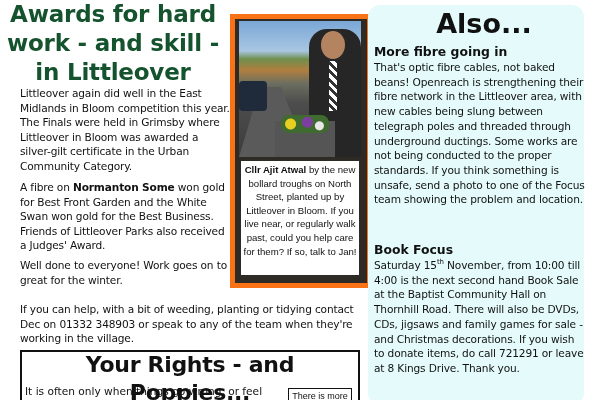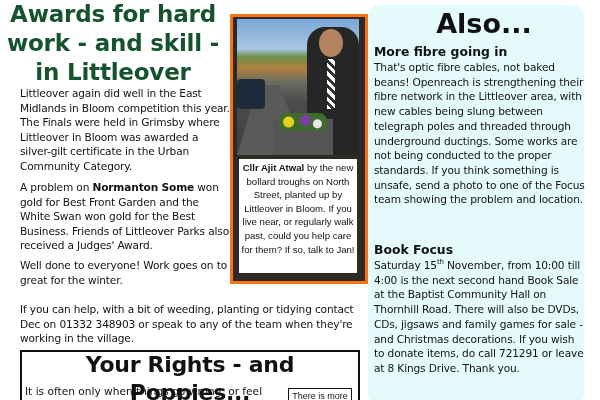--- a/index.html
+++ b/index.html
@@ -10,21 +10,21 @@
   }
   .headline {
     position:absolute; left:4px; top:0px; width:218px;
     text-align:center; font-weight:bold; font-size:23px; line-height:29px;
     letter-spacing:-0.2px; color:#14532d;
   }
   .body-text { font-size:10.6px; line-height:14.6px; letter-spacing:-0.15px; }
   .para { position:absolute; }
   .photo-box {
     position:absolute; left:230px; top:14px; width:132px; height:264px;
-    background:#2e2b27; border:3px solid #f97316;
+    background:#2e2b27; border:5px solid #f97316;
   }
   .photo {
     position:absolute; left:4px; top:2px; width:122px; height:136px;
     background:
       linear-gradient(180deg, #7aa7d6 0%, #a9c6e2 22%, #6f8f4d 28%, #b07f3f 36%, #6b6e60 46%, #4d4d4d 60%, #3c3c3c 100%);
     overflow:hidden;
   }
   .photo .road { position:absolute; left:0; bottom:0; width:70px; height:70px; background:#5a5a5a; clip-path:polygon(30% 0,60% 0,100% 100%,0 100%); }
   .photo .car { position:absolute; left:0; top:60px; width:28px; height:30px; background:#1f2a3a; border-radius:4px; }
   .photo .man { position:absolute; left:70px; top:8px; width:52px; height:128px; background:#262626; border-radius:18px 18px 0 0; }
@@ -69,21 +69,21 @@
   sup { font-size:7px; line-height:0; }
 </style>
 </head>
 <body>
 
 <div class="headline">Awards for hard work - and skill - in Littleover</div>
 
 <div class="para body-text" style="left:20px; top:86px; width:212px;">Littleover again did well in the East Midlands in Bloom competition this year.  The Finals were held in Grimsby where Littleover in Bloom was awarded a silver-gilt certificate in the Urban Community Category.</div>
 
 <div class="para body-text" style="left:20px; top:180px; width:212px;">
-  <span>A problem on </span><b>Normanton Some</b><span> won gold for Best Front Garden and the White Swan won gold for the Best Business.  Friends of Littleover Parks also received a Judges' Award.</span>
+  <span>A fibre on </span><b>Normanton Some</b><span> won gold for Best Front Garden and the White Swan won gold for the Best Business.  Friends of Littleover Parks also received a Judges' Award.</span>
 </div>
 
 <div class="para body-text" style="left:20px; top:258px; width:340px;">Well done to everyone!  Work goes on to keep Littleover looking great for the winter.</div>
 
 <div class="para body-text" style="left:20px; top:302px; width:340px;">If you can help, with a bit of weeding, planting or tidying contact Dec on 01332 348903 or speak to any of the team when they're working in the village.</div>
 
 <div class="photo-box">
   <div class="photo" title="Man in suit standing beside a bollard trough planted with flowers on a residential street">
     <div class="road"></div>
     <div class="car"></div>

